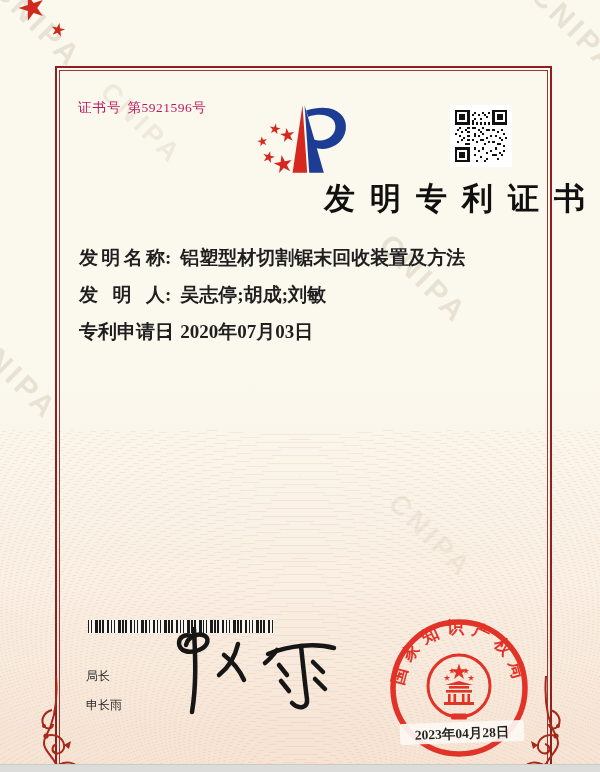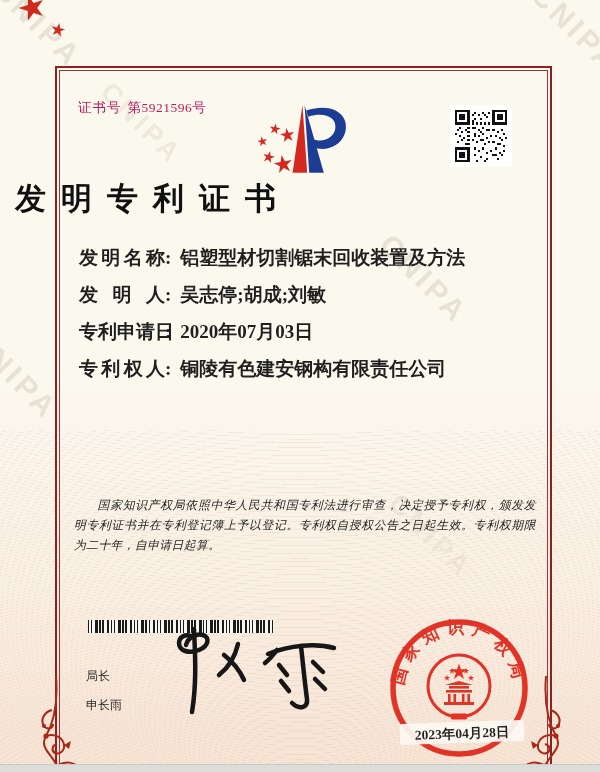--- a/index.html
+++ b/index.html
@@ -41,21 +41,21 @@
   .certno{
     position:absolute;z-index:2;left:78px;top:99px;
     font-size:13.5px;color:#be185d;letter-spacing:1px;font-weight:500;
   }
   .certno .num{letter-spacing:.5px;margin-left:6px;}
   .logo{position:absolute;z-index:2;left:248px;top:100px;width:110px;height:78px;}
   .qr{position:absolute;z-index:2;left:450px;top:105px;width:62px;height:62px;background:#fff;}
   .qr svg{position:absolute;left:5px;top:5px;width:52px;height:52px;}
   .corner-stars{position:absolute;z-index:2;left:6px;top:-8px;width:70px;height:56px;}
   .title{
-    position:absolute;z-index:2;left:0;right:0;top:178px;text-align:left;
+    position:absolute;z-index:2;left:0;right:0;top:178px;text-align:right;
     font-size:31px;font-weight:700;color:#101010;letter-spacing:15px;text-indent:15px;white-space:nowrap;
   }
   
   .fields{position:absolute;z-index:2;left:79px;top:247px;width:455px;font-size:19px;color:#1f1f1f;font-weight:600;}
   .frow{height:22px;line-height:22px;margin-bottom:15px;white-space:nowrap;}
   .flabel{display:inline-block;width:86px;text-align:justify;text-align-last:justify;vertical-align:top;}
   .colon{margin-right:9px;}
   .glabel{margin-left:40px;}
   
   .legal{
@@ -148,27 +148,23 @@
 <div class="fields">
   <div class="frow">
     <span class="flabel">发明名称</span><span class="colon">:</span><span>铝塑型材切割锯末回收装置及方法</span>
   </div>
   <div class="frow">
     <span class="flabel">发明人</span><span class="colon">:</span><span>吴志停;胡成;刘敏</span>
   </div>
   <div class="frow">
     <span class="flabel">专利申请日</span><span class="colon">:</span><span>2020年07月03日</span>
   </div>
-  <div class="frow">
-    <span class="flabel">专利权人</span><span class="colon">:</span><span>铜陵有色建安钢构有限责任公司</span>
-  </div>
 </div>
 
 <div class="legal">
-  <p>国家知识产权局依照中华人民共和国专利法进行审查，决定授予专利权，颁发发明专利证书并在专利登记簿上予以登记。专利权自授权公告之日起生效。专利权期限为二十年，自申请日起算。</p>
 </div>
 
 <div class="barcode"></div>
 
 <div class="signer">
   <div>局长</div>
   <div>申长雨</div>
 </div>
 
 <svg class="signature" viewBox="0 0 190 95">

